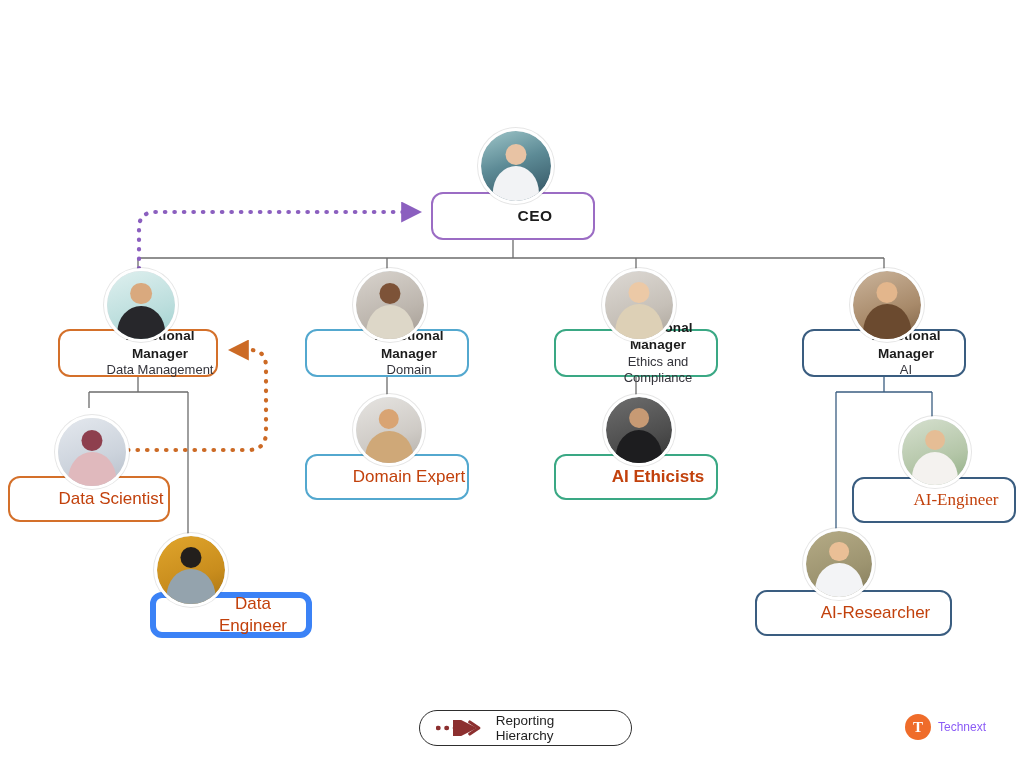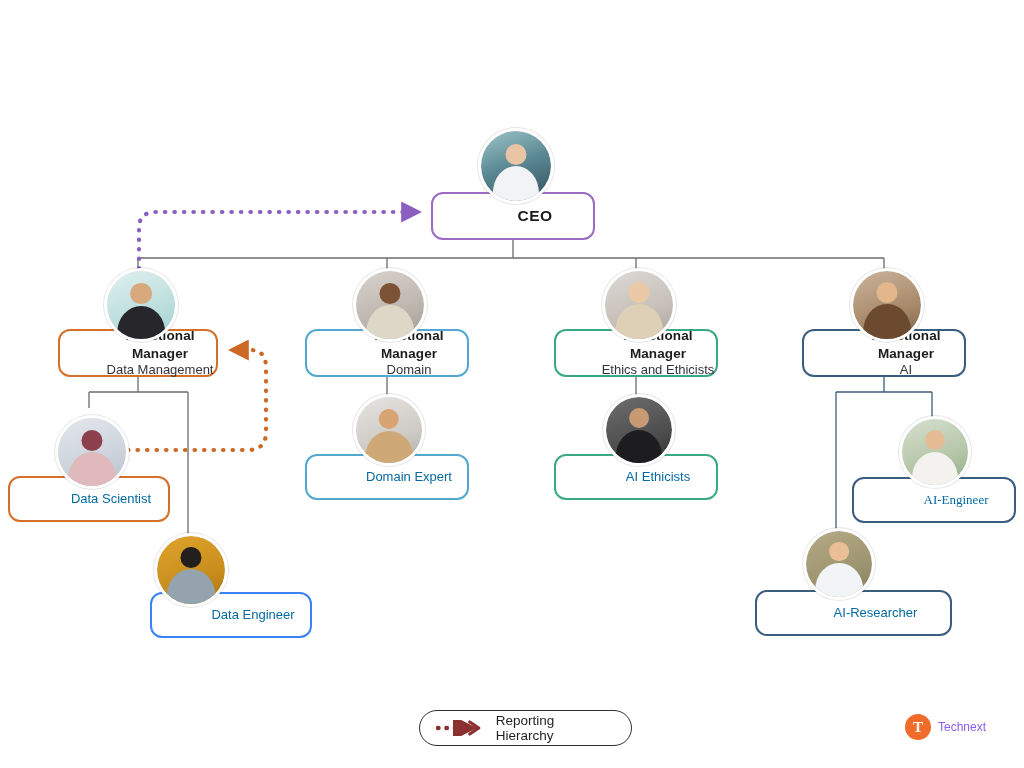--- a/index.html
+++ b/index.html
@@ -51,22 +51,22 @@
     font-weight: bold;
     font-size: 13.5px;
     color: #1c1c1c;
     letter-spacing: .1px;
   }
   .node .subtitle {
     font-size: 13px;
     color: #33333a;
   }
   .node .single {
-    font-size: 13px;
-    color: #0369a1;
+    font-size: 17px;
+    color: #c2410c;
   }
   .node.ceo .title {
     font-size: 15.5px;
     letter-spacing: .4px;
   }
 
   
   .avatar {
     position: absolute;
     z-index: 4;
@@ -278,41 +278,41 @@
     <span class="subtitle">Data Management</span>
   </div>
 
   <div class="node" style="left:305px; top:329px; width:164px; height:48px; border:2px solid #53a8cf;">
     <span class="title">Functional Manager</span>
     <span class="subtitle">Domain</span>
   </div>
 
   <div class="node" style="left:554px; top:329px; width:164px; height:48px; border:2px solid #3aa884;">
     <span class="title">Functional Manager</span>
-    <span class="subtitle">Ethics and Ethicists</span>
+    <span class="subtitle">Ethics and Compliance</span>
   </div>
 
   <div class="node" style="left:802px; top:329px; width:164px; height:48px; border:2px solid #3a5d80;">
     <span class="title">Functional Manager</span>
     <span class="subtitle">AI</span>
   </div>
 
   <div class="node" style="left:8px; top:476px; width:162px; height:46px; border:2px solid #d4702a;">
     <span class="single">Data Scientist</span>
   </div>
 
-  <div class="node" style="left:107px; top:592px; width:162px; height:46px; border:2px solid #3b82f6;margin-left:43px;">
+  <div class="node" style="left:107px; top:592px; width:162px; height:46px; border:6px solid #3b82f6;margin-left:43px;">
     <span class="single">Data Engineer</span>
   </div>
 
   <div class="node" style="left:305px; top:454px; width:164px; height:46px; border:2px solid #53a8cf;">
     <span class="single">Domain Expert</span>
   </div>
 
-  <div class="node" style="left:554px; top:454px; width:164px; height:46px; border:2px solid #3aa884;">
+  <div class="node" style="left:554px; top:454px; width:164px; height:46px; border:2px solid #3aa884;font-weight:bold;">
     <span class="single">AI Ethicists</span>
   </div>
 
   <div class="node" style="left:852px; top:477px; width:164px; height:46px; border:2px solid #3a5d80;font-family:Liberation Serif, serif;">
     <span class="single">AI-Engineer</span>
   </div>
 
   <div class="node" style="left:755px; top:590px; width:197px; height:46px; border:2px solid #3a5d80;">
     <span class="single">AI-Researcher</span>
   </div>

